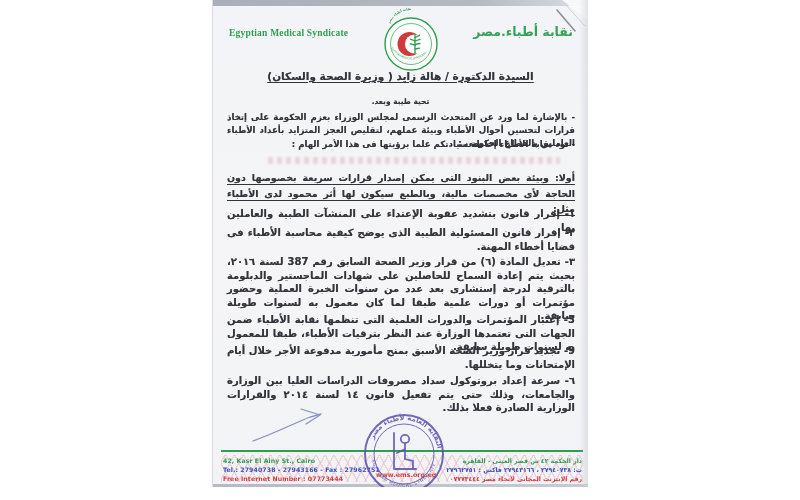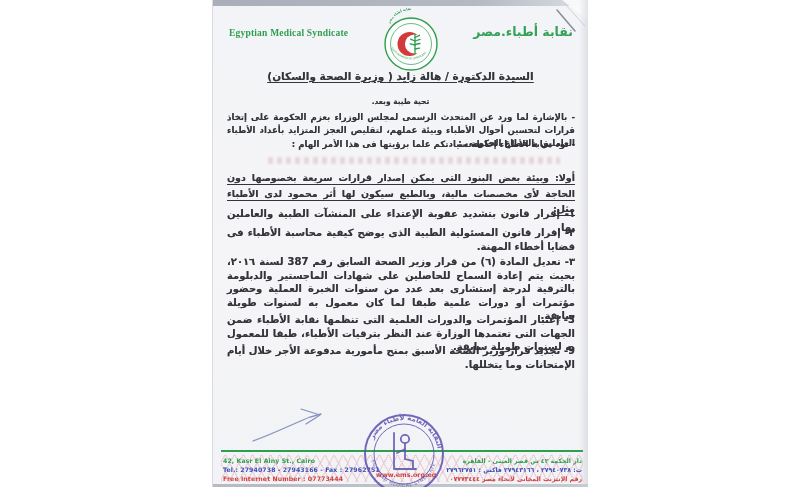--- a/index.html
+++ b/index.html
@@ -104,20 +104,21 @@
     <div class="ar greeting">تحية طيبة وبعد.</div>
     <div class="ar para p1">- بالإشارة لما ورد عن المتحدث الرسمى لمجلس الوزراء بعزم الحكومة على إتخاذ قرارات لتحسين أحوال الأطباء وبيئة عملهم، لتقليص العجز المتزايد بأعداد الأطباء العاملين بالقطاع الحكومى :</div>
     <div class="ar para p2">- تود نقابة الأطباء إحاطة سيادتكم علما برؤيتها فى هذا الأمر الهام :</div>
     <div class="bleed"></div>
     <div class="ar heading">أولا: وبيئة بعض البنود التى يمكن إصدار قرارات سريعة بخصوصها دون الحاجة لأى مخصصات مالية، وبالطبع سيكون لها أثر محمود لدى الأطباء مثل:</div>
     <div class="ar item i1">١- إقرار قانون بتشديد عقوبة الإعتداء على المنشآت الطبية والعاملين بها.</div>
     <div class="ar item i2">٢- إقرار قانون المسئولية الطبية الذى يوضح كيفية محاسبة الأطباء فى قضايا أخطاء المهنة.</div>
     <div class="ar item i3">٣- تعديل المادة (٦) من قرار وزير الصحة السابق رقم 387 لسنة ٢٠١٦، بحيث يتم إعادة السماح للحاصلين على شهادات الماجستير والدبلومة بالترقية لدرجة إستشارى بعد عدد من سنوات الخبرة العملية وحضور مؤتمرات أو دورات علمية طبقا لما كان معمول به لسنوات طويلة سابقة.</div>
     <div class="ar item i4">3- إعتبار المؤتمرات والدورات العلمية التى تنظمها نقابة الأطباء ضمن الجهات التى تعتمدها الوزارة عند النظر بترقيات الأطباء، طبقا للمعمول به لسنوات طويلة سابقة.</div>
     <div class="ar item i5">9- تجديد قرار وزير الصحة الأسبق بمنح مأمورية مدفوعة الأجر خلال أيام الإمتحانات وما يتخللها.</div>
+    <div class="ar item i6">٦- سرعة إعداد بروتوكول سداد مصروفات الدراسات العليا بين الوزارة والجامعات، وذلك حتى يتم تفعيل قانون ١٤ لسنة ٢٠١٤ والقرارات الوزارية الصادرة فعلا بذلك.</div>
 
     <svg class="signature-svg" viewBox="0 0 110 45">
       <path d="M10 38 C 32 30 52 20 67 14 L 78 11" fill="none" stroke="#8590be" stroke-width="1.3" stroke-linecap="round"></path>
       <path d="M58 6 L 77 12 L 63 21" fill="none" stroke="#8590be" stroke-width="1.2" stroke-linecap="round" stroke-linejoin="round"></path>
     </svg>
 
     <div class="footer-line"></div>
     <div class="ornament"></div>
     <div class="footer-left">
       <div class="f-green">42, Kasr El Ainy St., Cairo</div>

